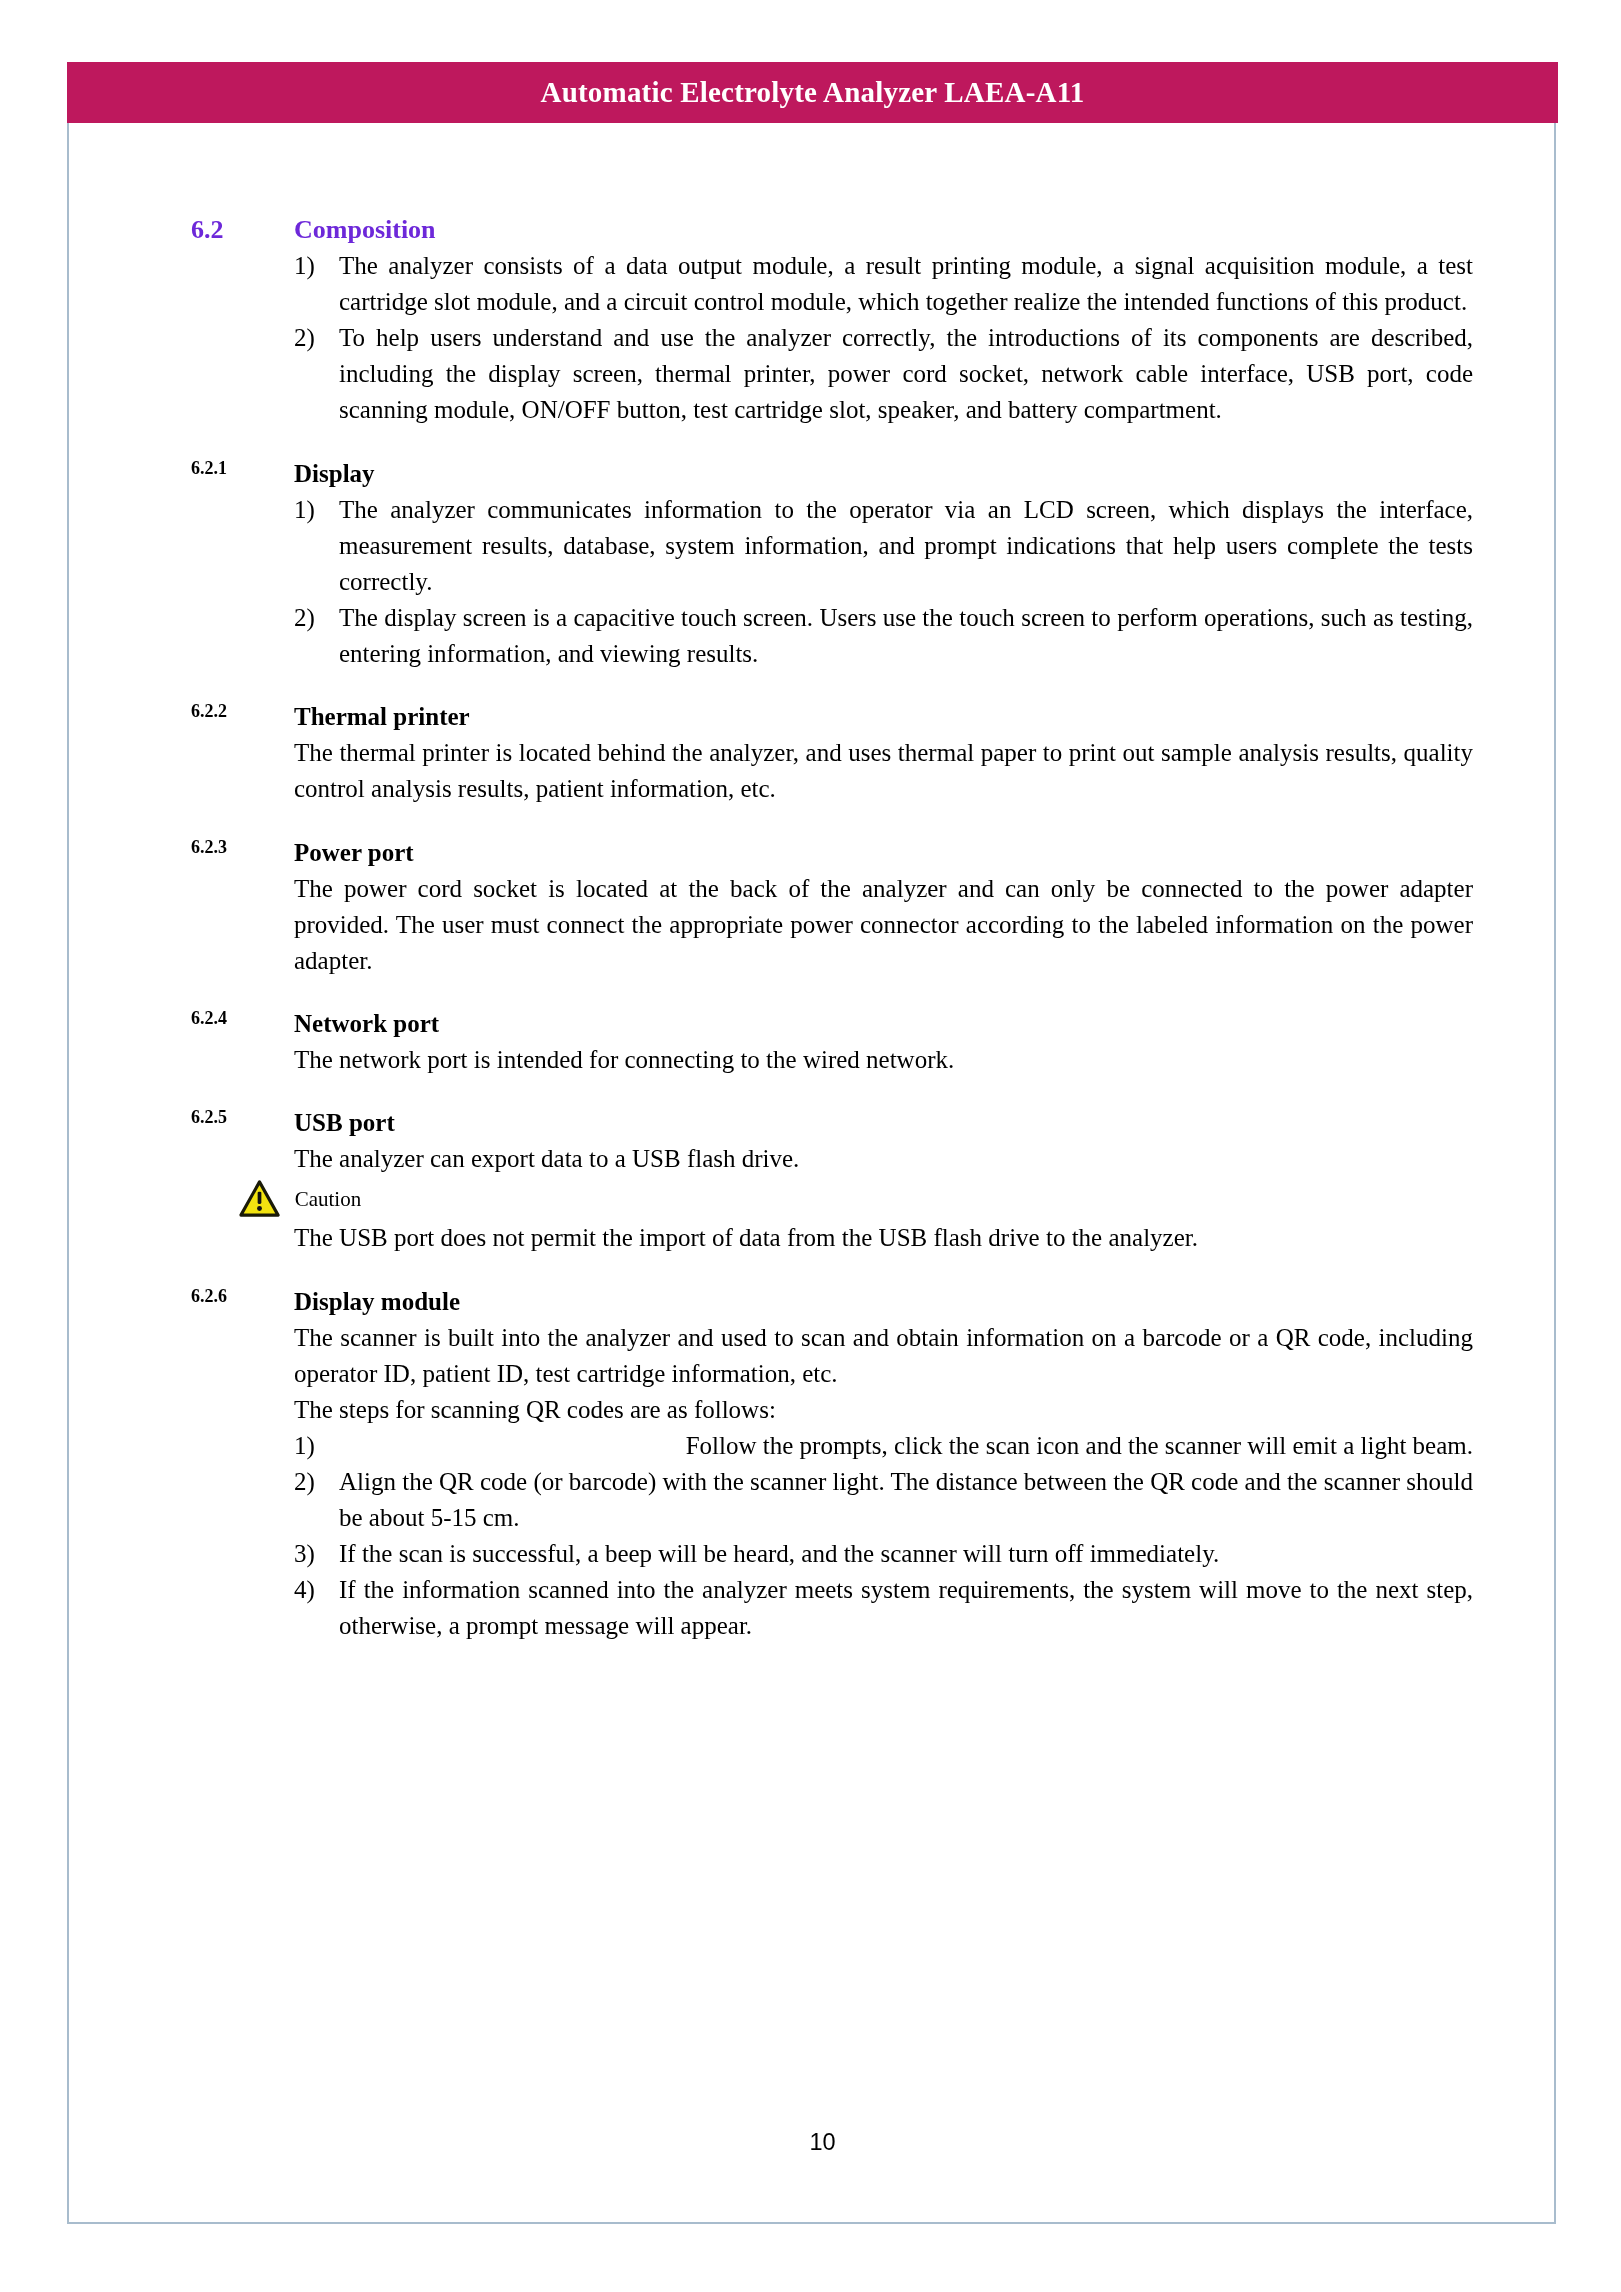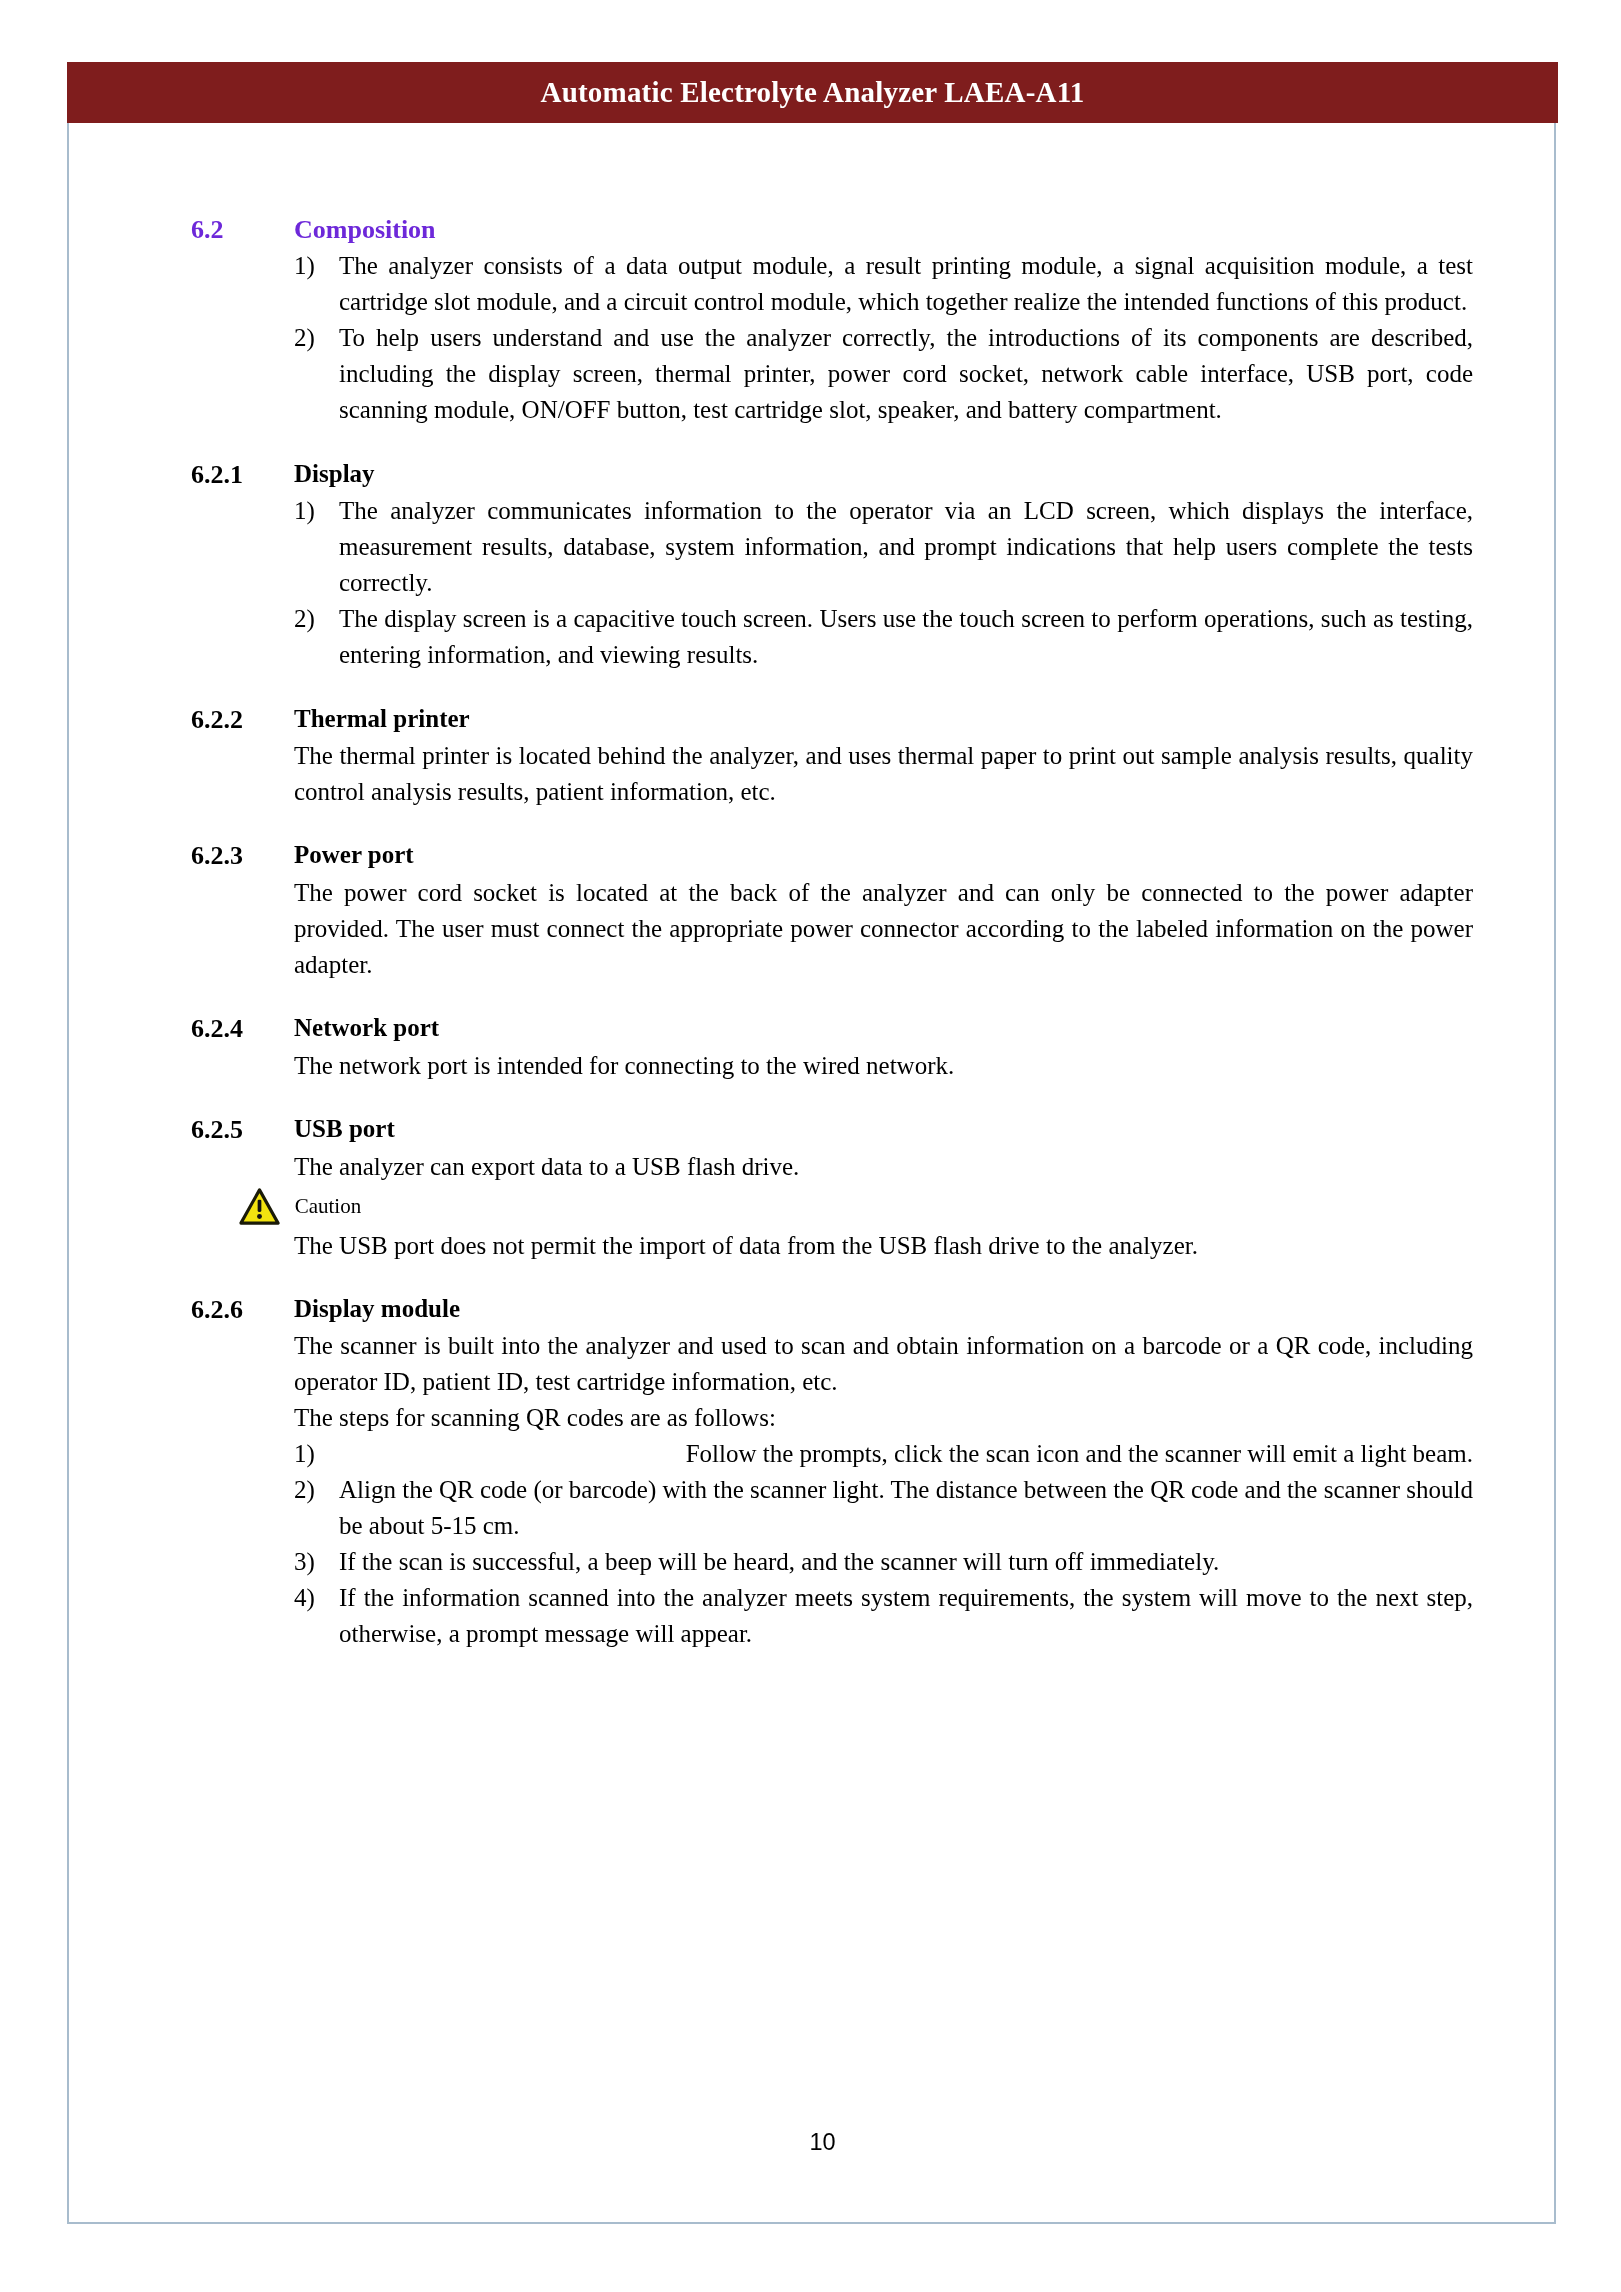--- a/index.html
+++ b/index.html
@@ -28,21 +28,21 @@
     background: #ffffff;
   }
 
   
   #header-banner {
     position: absolute;
     left: 67px;
     top: 62px;
     width: 1491px;
     height: 61px;
-    background: #7f1d1d;
+    background: #be185d;
     display: flex;
     align-items: center;
     justify-content: center;
     box-sizing: border-box;
   }
   #header-banner .title {
     color: #ffffff;
     font-size: 29px;
     font-weight: bold;
     letter-spacing: 0.2px;
@@ -62,21 +62,21 @@
 
   
   .sec {
     display: flex;
     align-items: flex-start;
   }
   .sec .num {
     width: 103px;
     flex: 0 0 103px;
     font-weight: bold;
-    font-size: 26px;
+    font-size: 18px;
   }
   .sec .ttl {
     font-weight: bold;
     font-size: 25px;
   }
   .sec.lvl2 .num,
   .sec.lvl2 .ttl {
     color: #6d28d9;
     font-size: 26px;
   }

